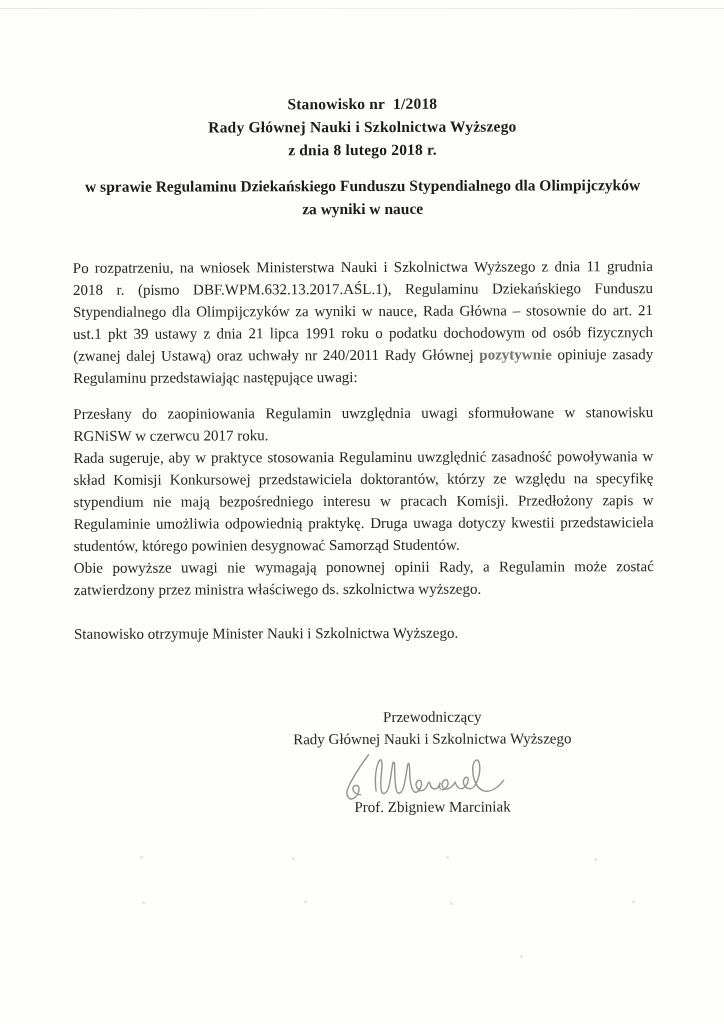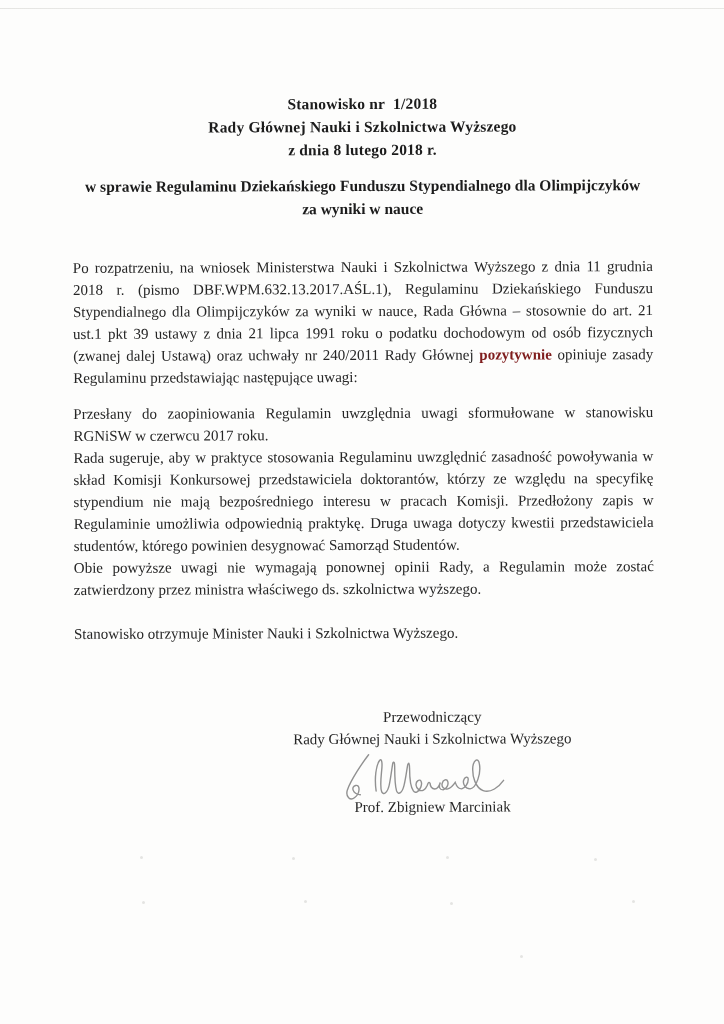--- a/index.html
+++ b/index.html
@@ -46,21 +46,21 @@
   }
   .bodytext{
     margin-top:36px;
     font-size:15px;
     line-height:22px;
     text-align:justify;
   }
   .bodytext p{margin:0;}
   .bodytext p.gap-before{margin-top:14px;}
   .bodytext p.gap-before-lg{margin-top:22px;}
-  .bodytext strong{color:#7f1d1d;}
+  .bodytext strong{color:#737373;}
   .sig-block{
     margin-top:62px;
     margin-left:178px;
     width:360px;
     text-align:center;
     font-size:15px;
     line-height:22px;
   }
   .sig-scrawl{
     display:block;

